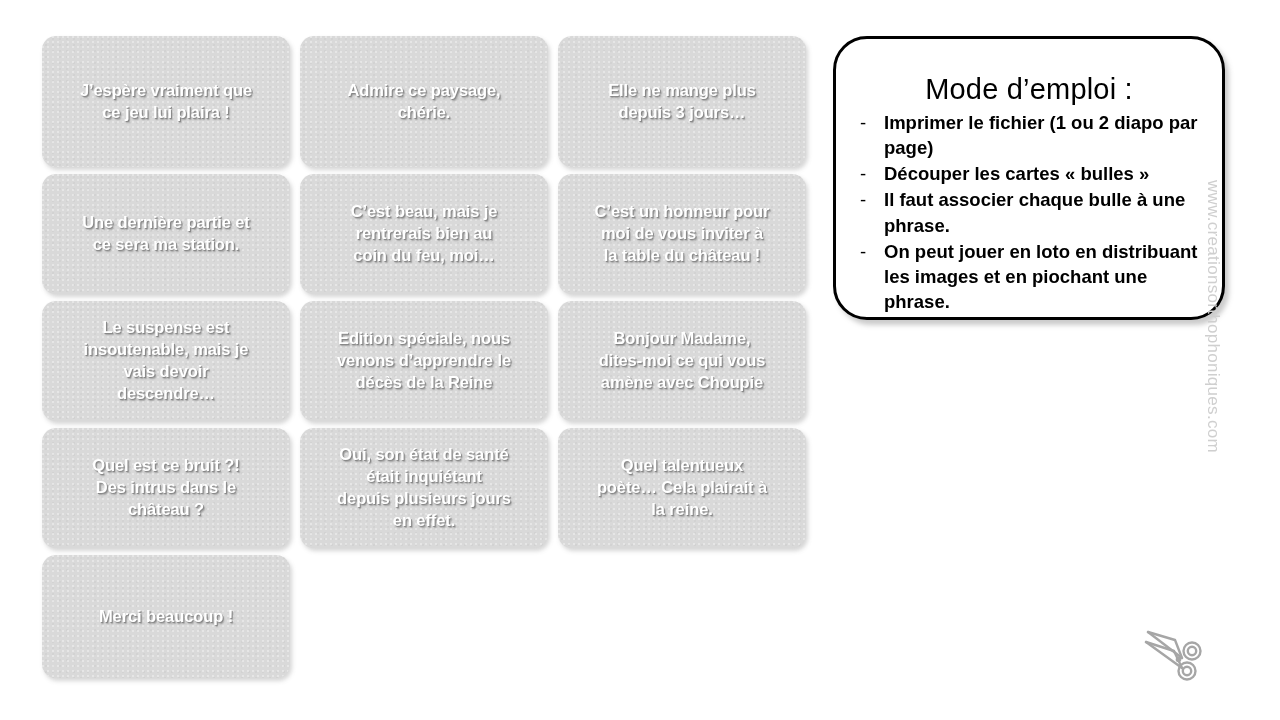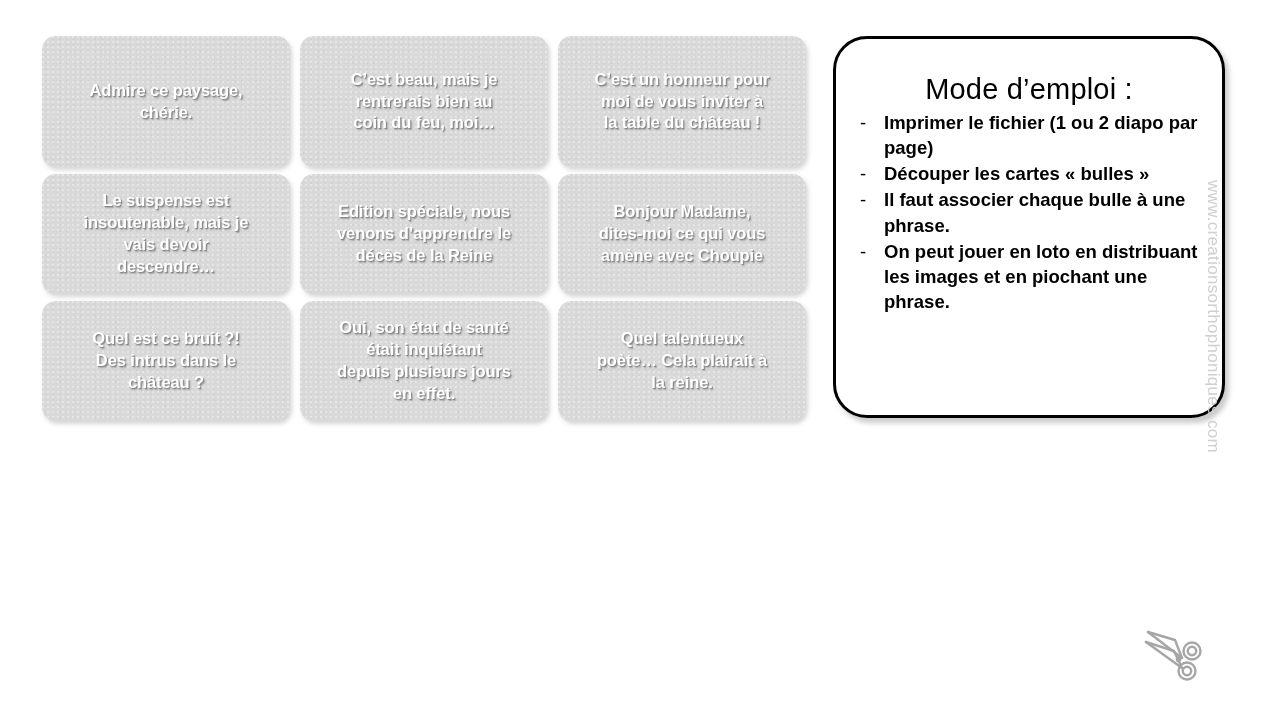--- a/index.html
+++ b/index.html
@@ -59,21 +59,21 @@
       1.6px 1.6px 1.6px rgba(110,110,110,0.55);
     white-space: pre-line;
   }
 
   
   #instructions-box {
     position: absolute;
     left: 833px;
     top: 36px;
     width: 392px;
-    height: 382px;
+    height: 284px;
     box-sizing: border-box;
     background: #ffffff;
     border: 3px solid #000000;
     border-radius: 34px;
     box-shadow: 4px 5px 5px rgba(140,140,140,0.45);
     padding: 22px 18px 10px 18px;
   }
 
   #instructions-title {
     text-align: center;
@@ -136,24 +136,36 @@
     width: 72px;
     height: 68px;
   }
 </style>
 </head>
 <body>
 
 <div id="card-grid">
 
   <div class="bubble-card">
+    <div class="bubble-text">J’espère vraiment que
+ce jeu lui plaira !</div>
+  </div>
+  <div class="bubble-card">
     <div class="bubble-text">Admire ce paysage,
 chérie.</div>
   </div>
-
+  <div class="bubble-card">
+    <div class="bubble-text">Elle ne mange plus
+depuis 3 jours…</div>
+  </div>
+
+  <div class="bubble-card">
+    <div class="bubble-text">Une dernière partie et
+ce sera ma station.</div>
+  </div>
   <div class="bubble-card">
     <div class="bubble-text">C’est beau, mais je
 rentrerais bien au
 coin du feu, moi…</div>
   </div>
   <div class="bubble-card">
     <div class="bubble-text">C’est un honneur pour
 moi de vous inviter à
 la table du château !</div>
   </div>
@@ -185,20 +197,23 @@
 était inquiétant
 depuis plusieurs jours
 en effet.</div>
   </div>
   <div class="bubble-card">
     <div class="bubble-text">Quel talentueux
 poète… Cela plairait à
 la reine.</div>
   </div>
 
+  <div class="bubble-card">
+    <div class="bubble-text">Merci beaucoup !</div>
+  </div>
 
 </div>
 
 <div id="instructions-box">
   <div id="instructions-title">Mode d’emploi :</div>
   <ul id="instructions-list">
     <li>
       <span class="bullet-dash">-</span>
       <span class="bullet-text">Imprimer le fichier (1 ou 2 diapo par page)</span>
     </li>

